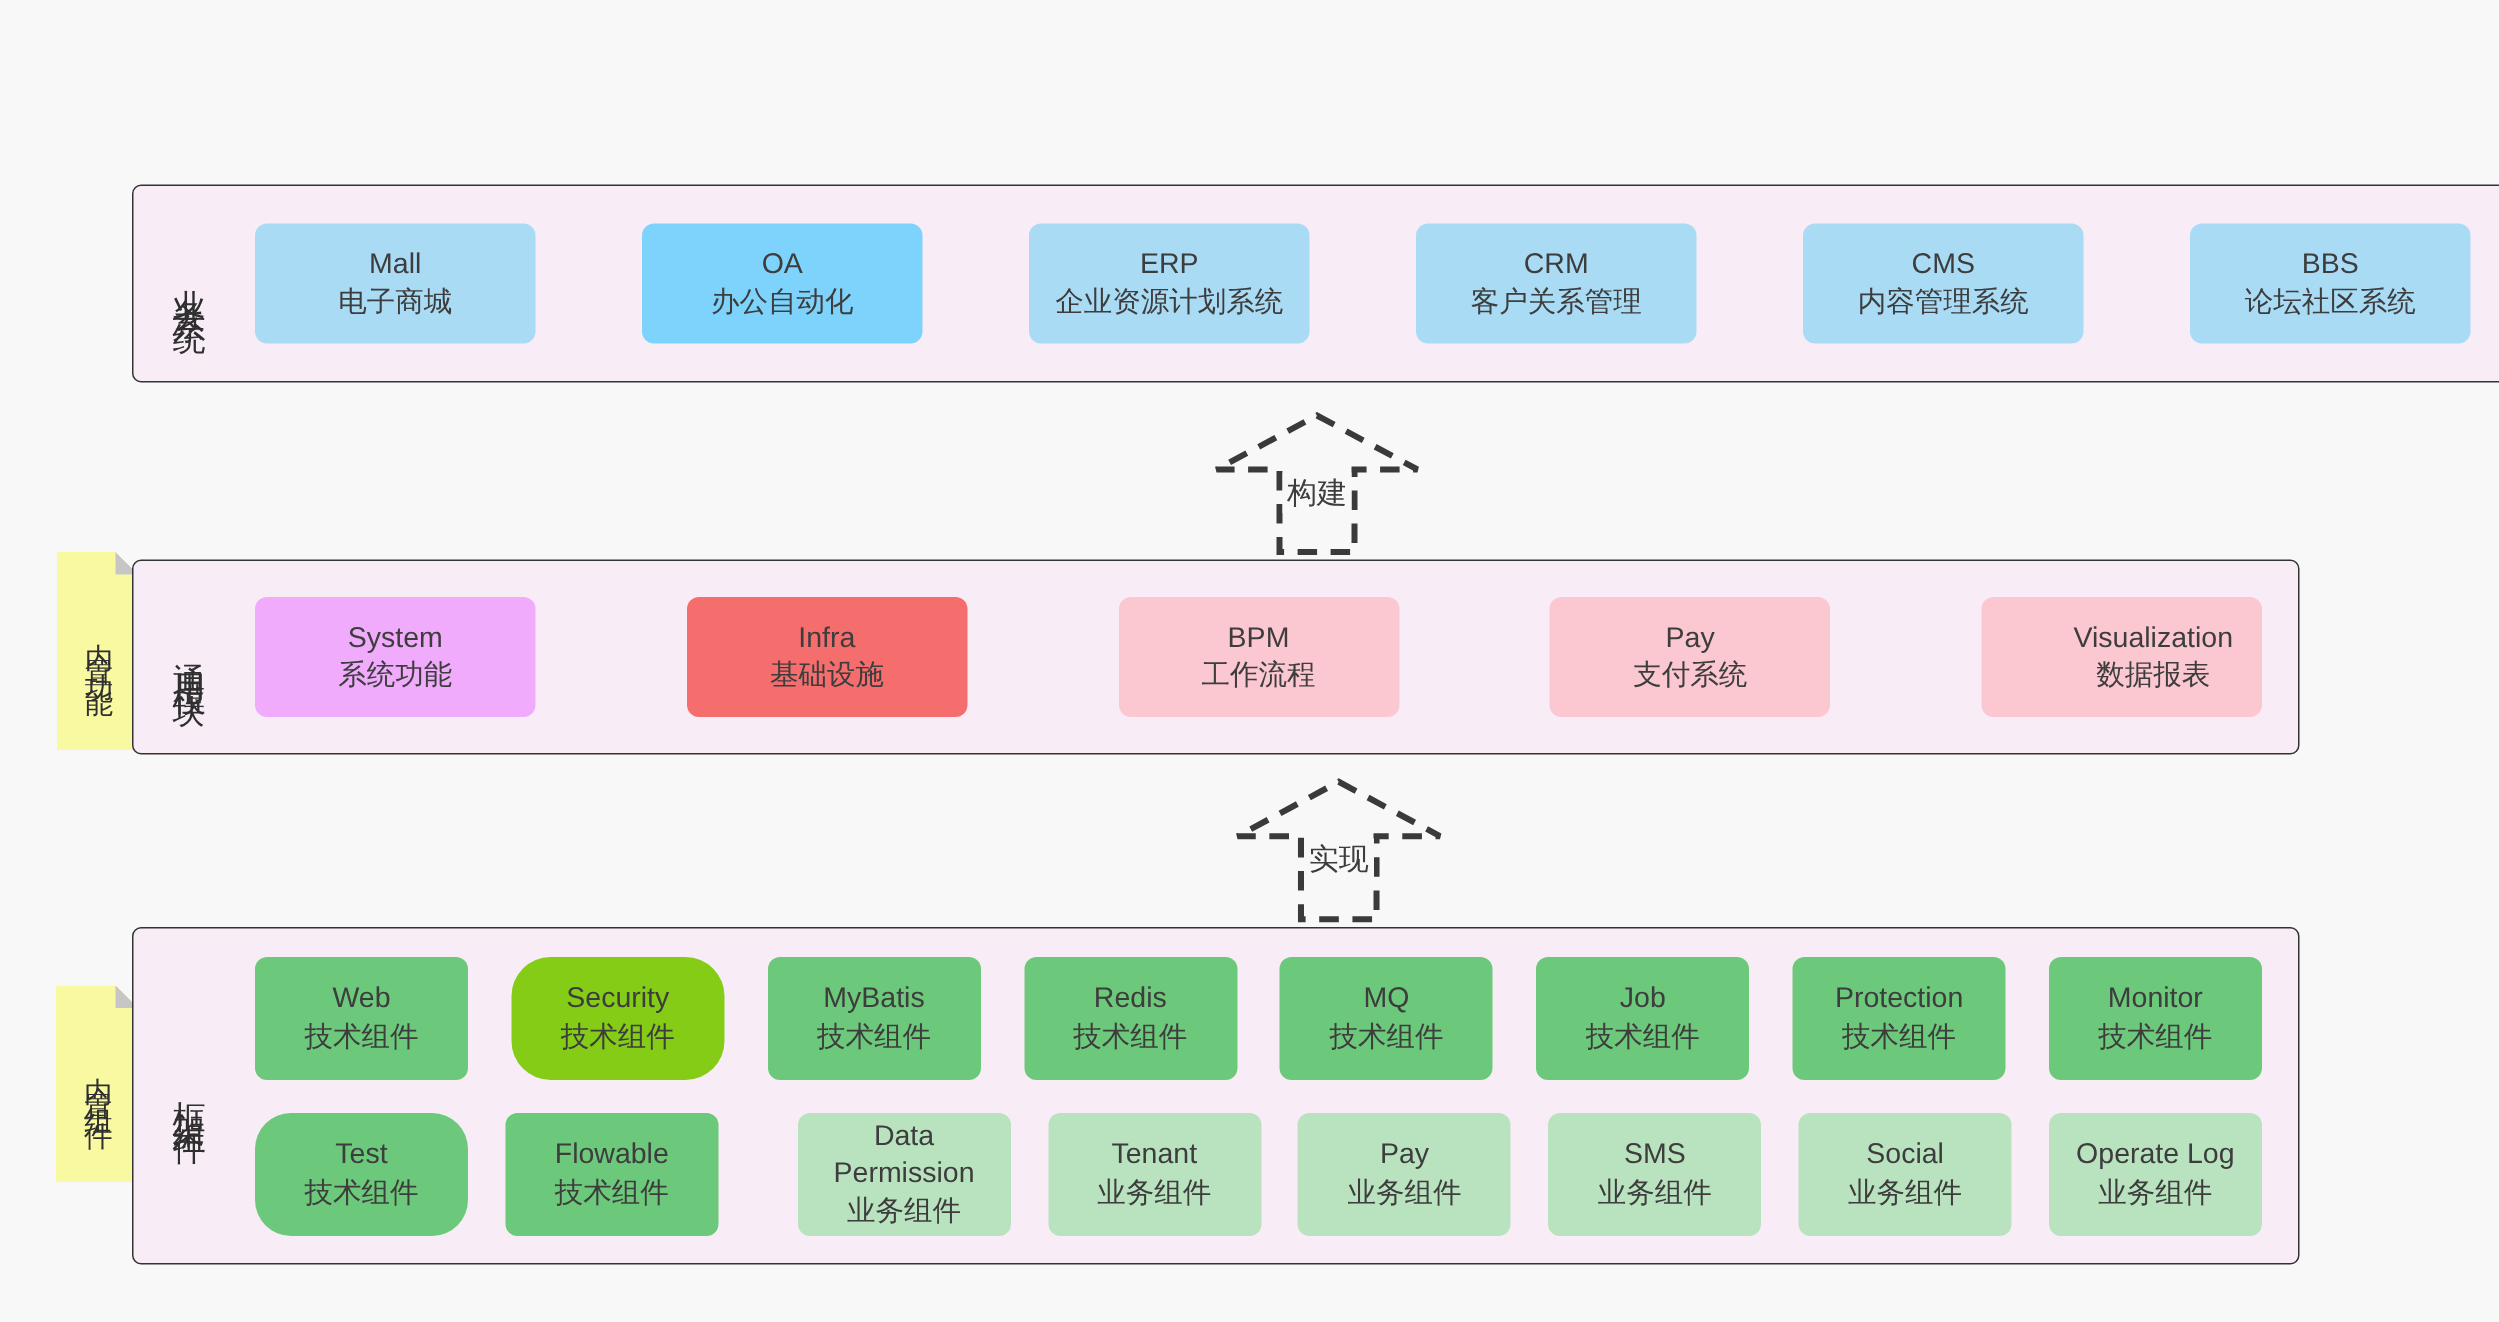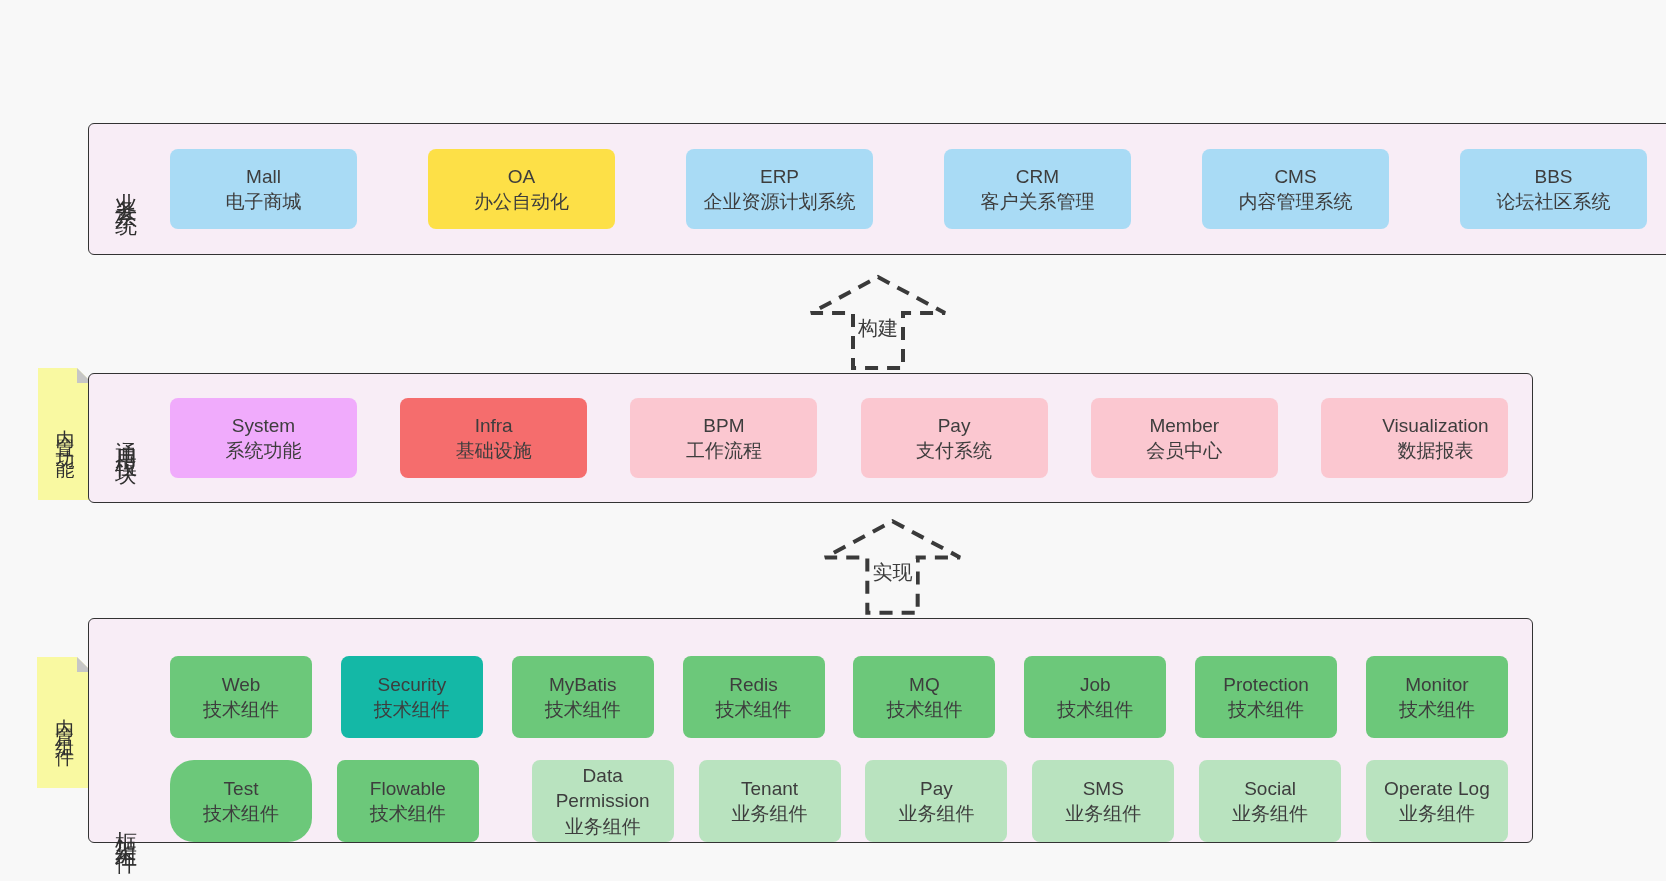--- a/index.html
+++ b/index.html
@@ -42,21 +42,21 @@
 
 <div class="page">
 
   <div class="layer" style="left:88px;top:123px;width:1584px;height:132px;">
     <div class="v-label">业务系统</div>
     <div class="boxes">
         <div class="box box-w6" style="background: rgb(169, 219, 245);">
           <div>Mall</div>
           <div>电子商城</div>
         </div>
-        <div class="box box-w6" style="background: #fde047;">
+        <div class="box box-w6" style="background: #7dd3fc;">
           <div>OA</div>
           <div>办公自动化</div>
         </div>
         <div class="box box-w6" style="background: rgb(169, 219, 245);">
           <div>ERP</div>
           <div>企业资源计划系统</div>
         </div>
         <div class="box box-w6" style="background: rgb(169, 219, 245);">
           <div>CRM</div>
           <div>客户关系管理</div>
@@ -95,51 +95,47 @@
           <div>基础设施</div>
         </div>
         <div class="box box-w6" style="background: rgb(251, 199, 208);">
           <div>BPM</div>
           <div>工作流程</div>
         </div>
         <div class="box box-w6" style="background: rgb(251, 199, 208);">
           <div>Pay</div>
           <div>支付系统</div>
         </div>
-        <div class="box box-w6" style="background: rgb(251, 199, 208);">
-          <div>Member</div>
-          <div>会员中心</div>
-        </div>
         <div class="box box-w6" style="background: rgb(251, 199, 208); padding-left: 48px;">
           <div>Visualization</div>
           <div>数据报表</div>
         </div>
       </div>
   </div>
 
   <div class="arrow" style="left:822px;top:518px;width:141px;height:98px;">
     <svg viewBox="0 0 140 97">
       <path d="M70 3 L137 39 L95 39 L95 94 L45 94 L45 39 L3 39 Z" fill="none" stroke="#3a3a3a" stroke-width="4" stroke-dasharray="13 9"></path>
     </svg>
     <span class="arrow-label">实现</span>
   </div>
 
   <div class="tag" style="left:37px;top:657px;width:55px;height:131px;">
     <span class="tag-text">内置组件</span>
   </div>
 
-  <div class="layer" style="left:88px;top:618px;width:1445px;height:225px;align-items:flex-end;">
+  <div class="layer" style="left:88px;top:618px;width:1445px;height:225px;">
     <div class="v-label">框架组件</div>
     <div class="boxes-col">
       <div class="boxes">
           <div class="box box-w8" style="background: rgb(108, 200, 122);">
             <div>Web</div>
             <div>技术组件</div>
           </div>
-          <div class="box box-w8" style="background: #14b8a6;">
+          <div class="box box-w8" style="background: #84cc16; border-radius: 26px;">
             <div>Security</div>
             <div>技术组件</div>
           </div>
           <div class="box box-w8" style="background: rgb(108, 200, 122);">
             <div>MyBatis</div>
             <div>技术组件</div>
           </div>
           <div class="box box-w8" style="background: rgb(108, 200, 122);">
             <div>Redis</div>
             <div>技术组件</div>

